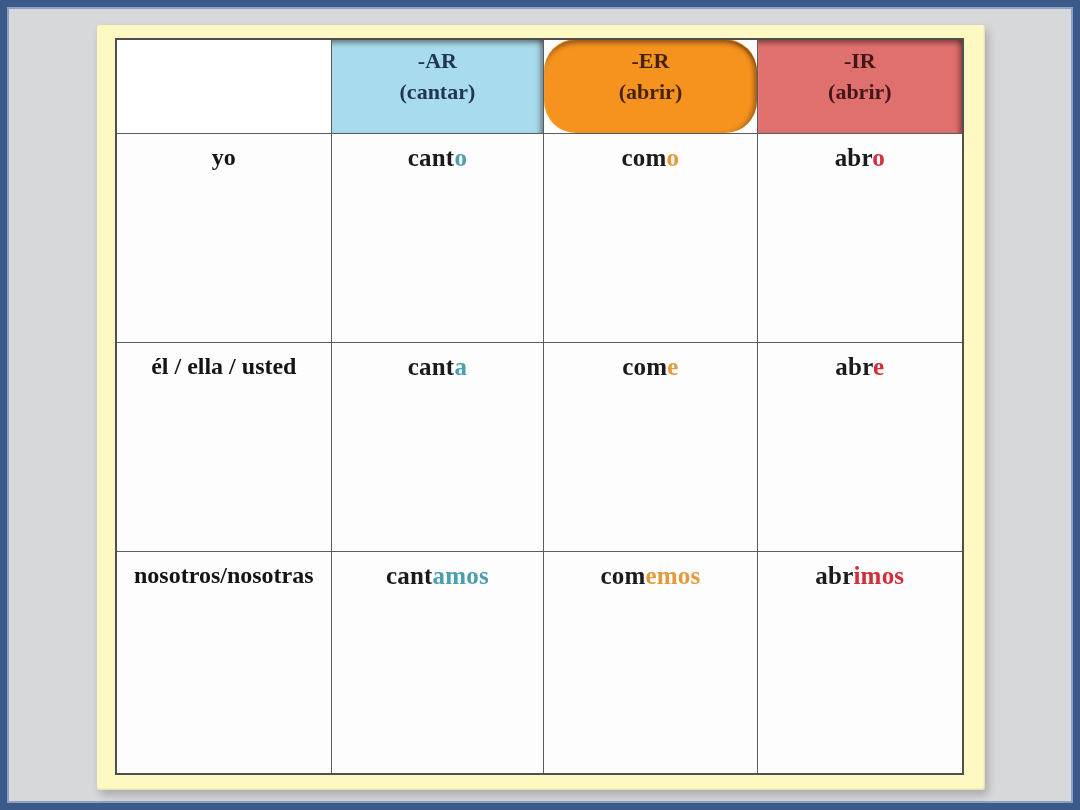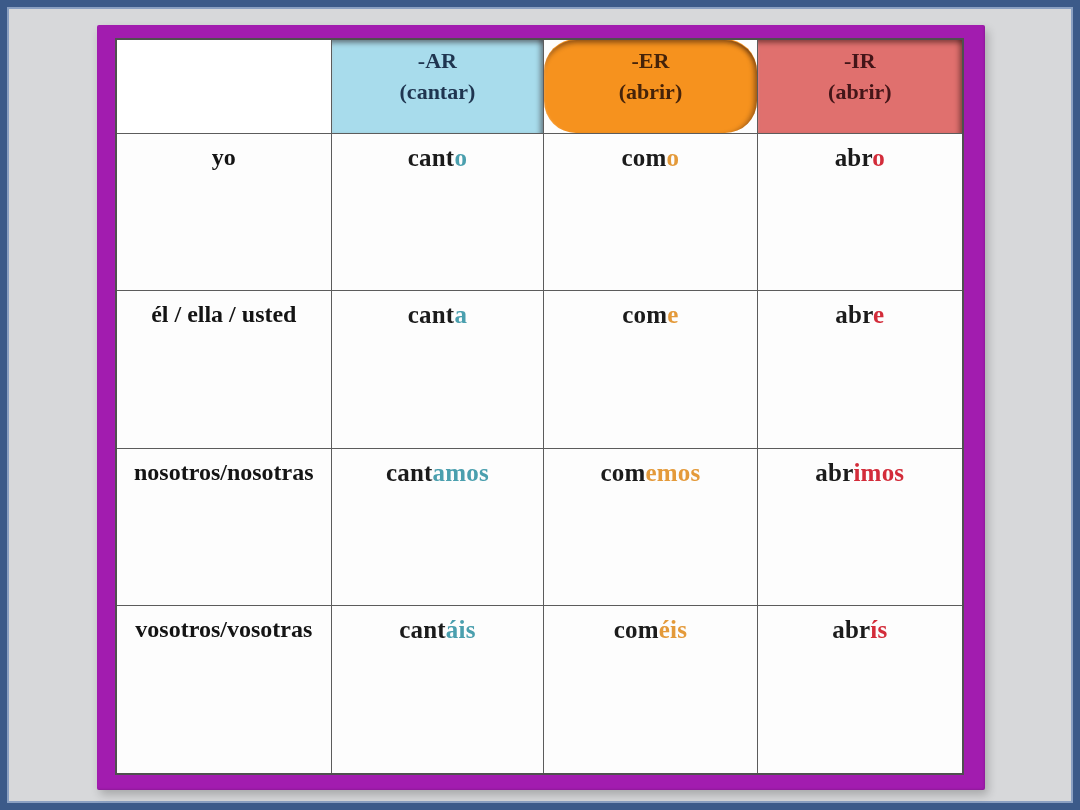--- a/index.html
+++ b/index.html
@@ -70,21 +70,21 @@
     font-size: 25px;
     line-height: 29px;
     padding-top: 9px;
     letter-spacing: 0.2px;
   }
 </style>
 </head>
 <body>
 
 <div class="stage" style="background: rgb(215, 216, 218); border-color: rgb(60, 90, 137); box-shadow: rgb(139, 160, 194) 0px 0px 0px 2px inset;">
-  <div class="frame" style="background: #a21caf; font-family: Liberation Serif, serif;">
+  <div class="frame" style="background: #fef9c3; font-family: Liberation Serif, serif;">
     <table class="conj">
       <colgroup>
         <col class="c-pron">
         <col class="c-ar">
         <col class="c-er">
         <col class="c-ir">
       </colgroup>
       <thead>
         <tr class="head-row">
           <th class="pronoun-head"></th>
@@ -120,24 +120,16 @@
             <td class="conjugation-cell"><span style="color: rgb(27, 27, 27);">abr</span><span style="color: rgb(211, 44, 58);">e</span></td>
           </tr>
           <tr>
             <td class="pronoun-cell" style="color: rgb(20, 20, 20);">
               <div>nosotros/nosotras</div>
             </td>
             <td class="conjugation-cell"><span style="color: rgb(27, 27, 27);">cant</span><span style="color: rgb(74, 159, 174);">amos</span></td>
             <td class="conjugation-cell"><span style="color: rgb(27, 27, 27);">com</span><span style="color: rgb(228, 154, 58); text-align: right;">emos</span></td>
             <td class="conjugation-cell"><span style="color: rgb(27, 27, 27);">abr</span><span style="color: rgb(211, 44, 58);">imos</span></td>
           </tr>
-          <tr>
-            <td class="pronoun-cell" style="color: rgb(20, 20, 20);">
-              <div>vosotros/vosotras</div>
-            </td>
-            <td class="conjugation-cell"><span style="color: rgb(27, 27, 27);">cant</span><span style="color: rgb(74, 159, 174);">áis</span></td>
-            <td class="conjugation-cell"><span style="color: rgb(27, 27, 27);">com</span><span style="color: rgb(228, 154, 58);">éis</span></td>
-            <td class="conjugation-cell"><span style="color: rgb(27, 27, 27);">abr</span><span style="color: rgb(211, 44, 58);">ís</span></td>
-          </tr>
         </tbody>
     </table>
   </div>
 </div>
 
 </body></html>

